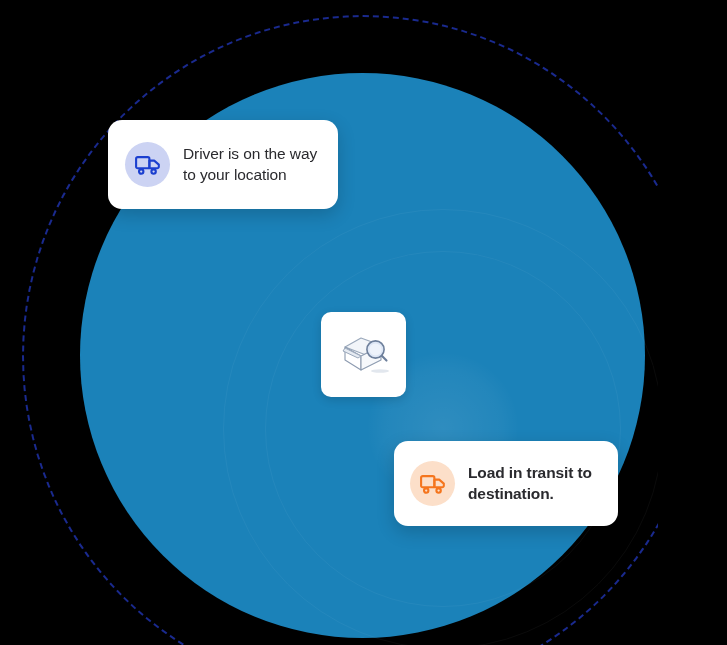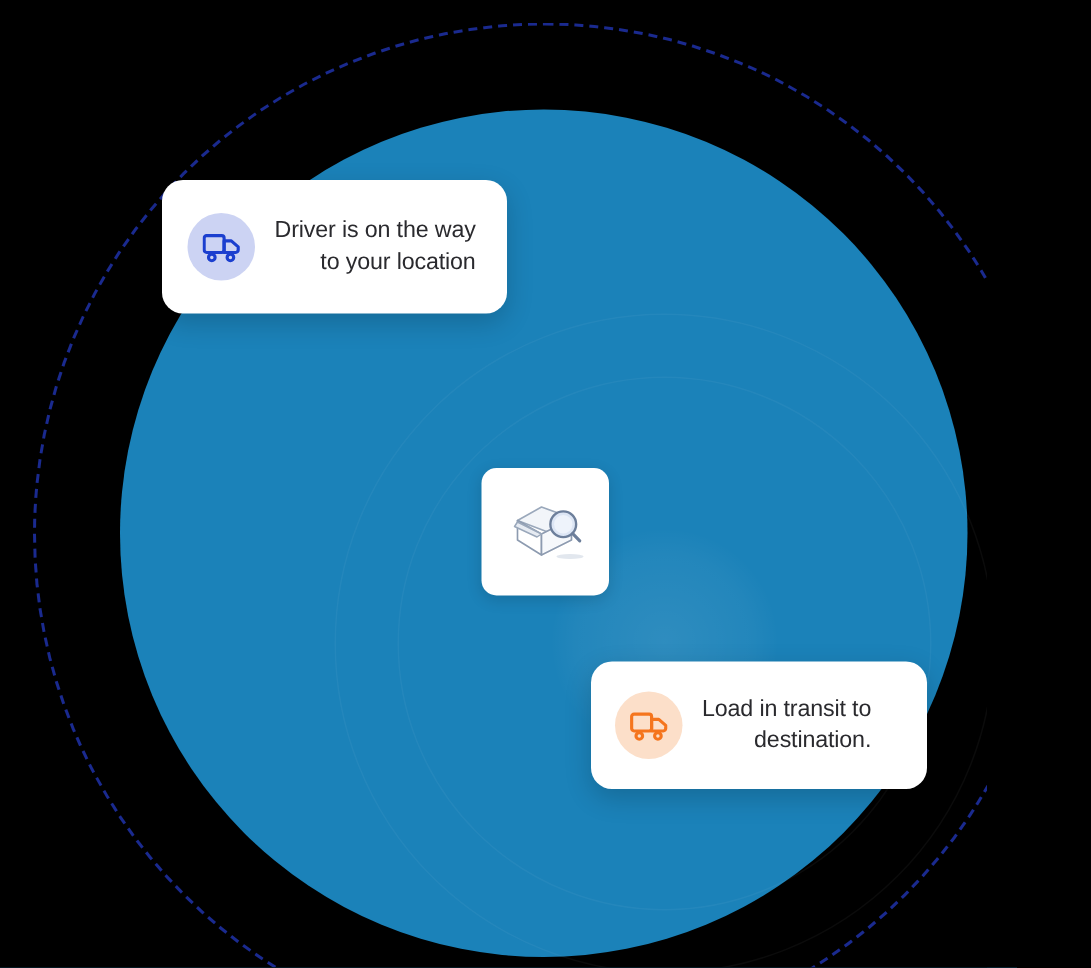--- a/index.html
+++ b/index.html
@@ -10,21 +10,20 @@
   }
   body {
     font-family: "Liberation Sans", sans-serif;
   }
   #stage {
     position: relative;
     width: 658px;
     height: 645px;
     background: #000000;
     overflow: hidden;
-    text-align: right;
   }
 
   
   .dashed-ring {
     position: absolute;
     left: 22px;
     top: 15px;
     width: 682px;
     height: 682px;
     border-radius: 50%;
@@ -98,20 +97,21 @@
     width: 230px;
     height: 89px;
     padding: 0 18px 0 17px;
   }
   .status-card.card-transit {
     left: 394px;
     top: 441px;
     width: 224px;
     height: 85px;
     padding: 0 18px 0 16px;
+    font-weight: bold;
   }
 
   .icon-badge {
     flex: 0 0 auto;
     width: 45px;
     height: 45px;
     border-radius: 50%;
     display: flex;
     align-items: center;
     justify-content: center;

